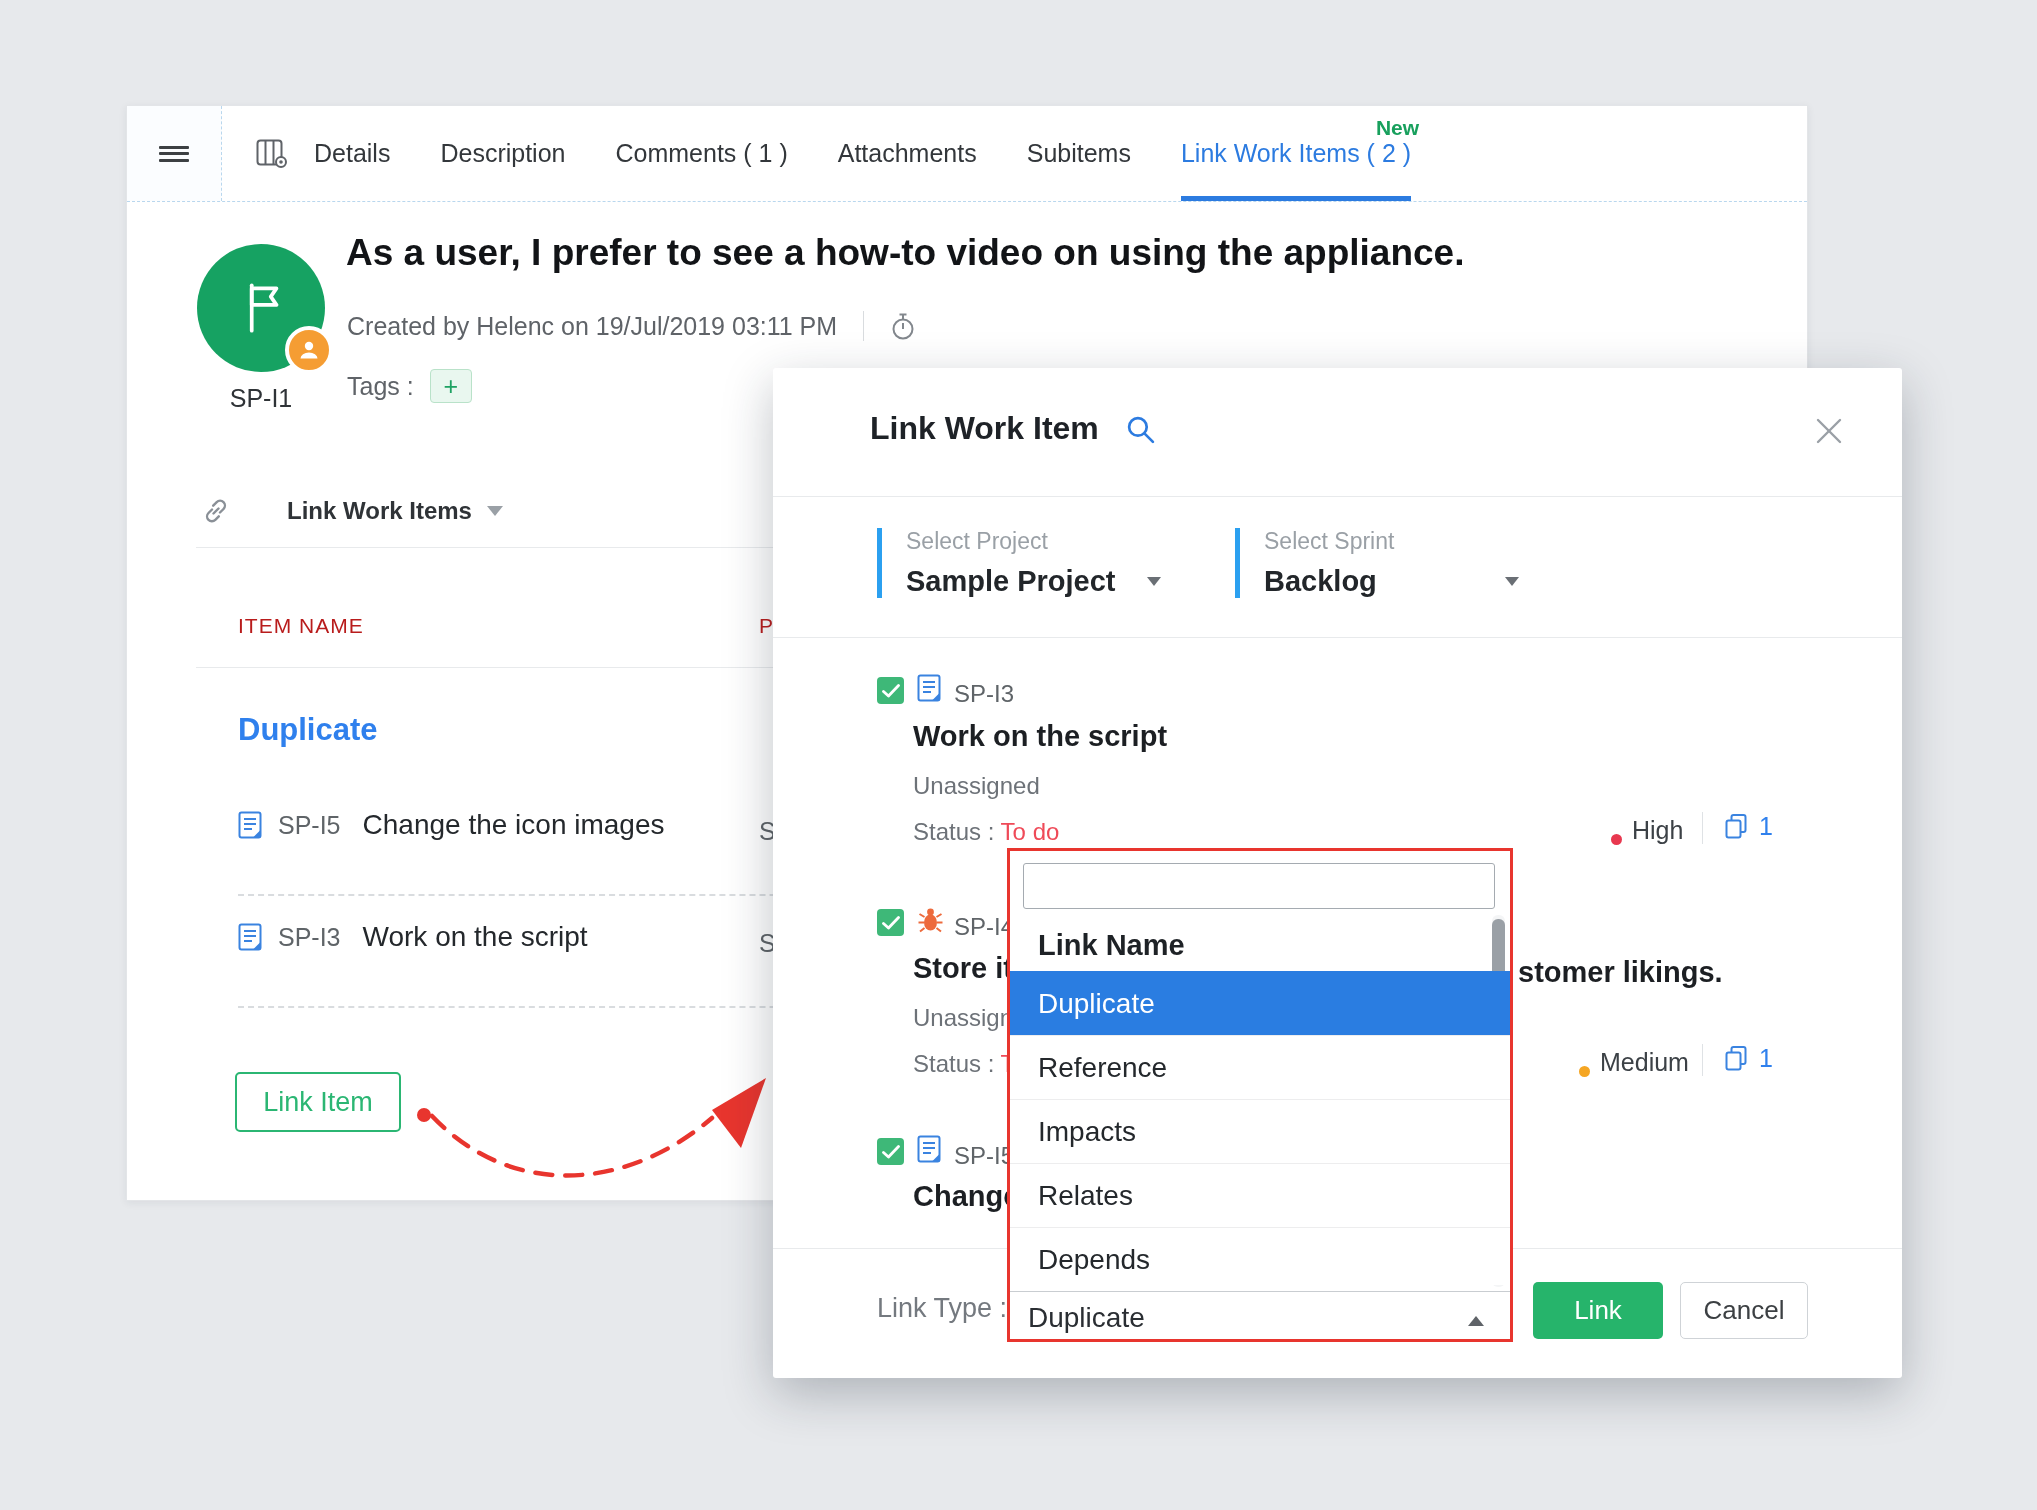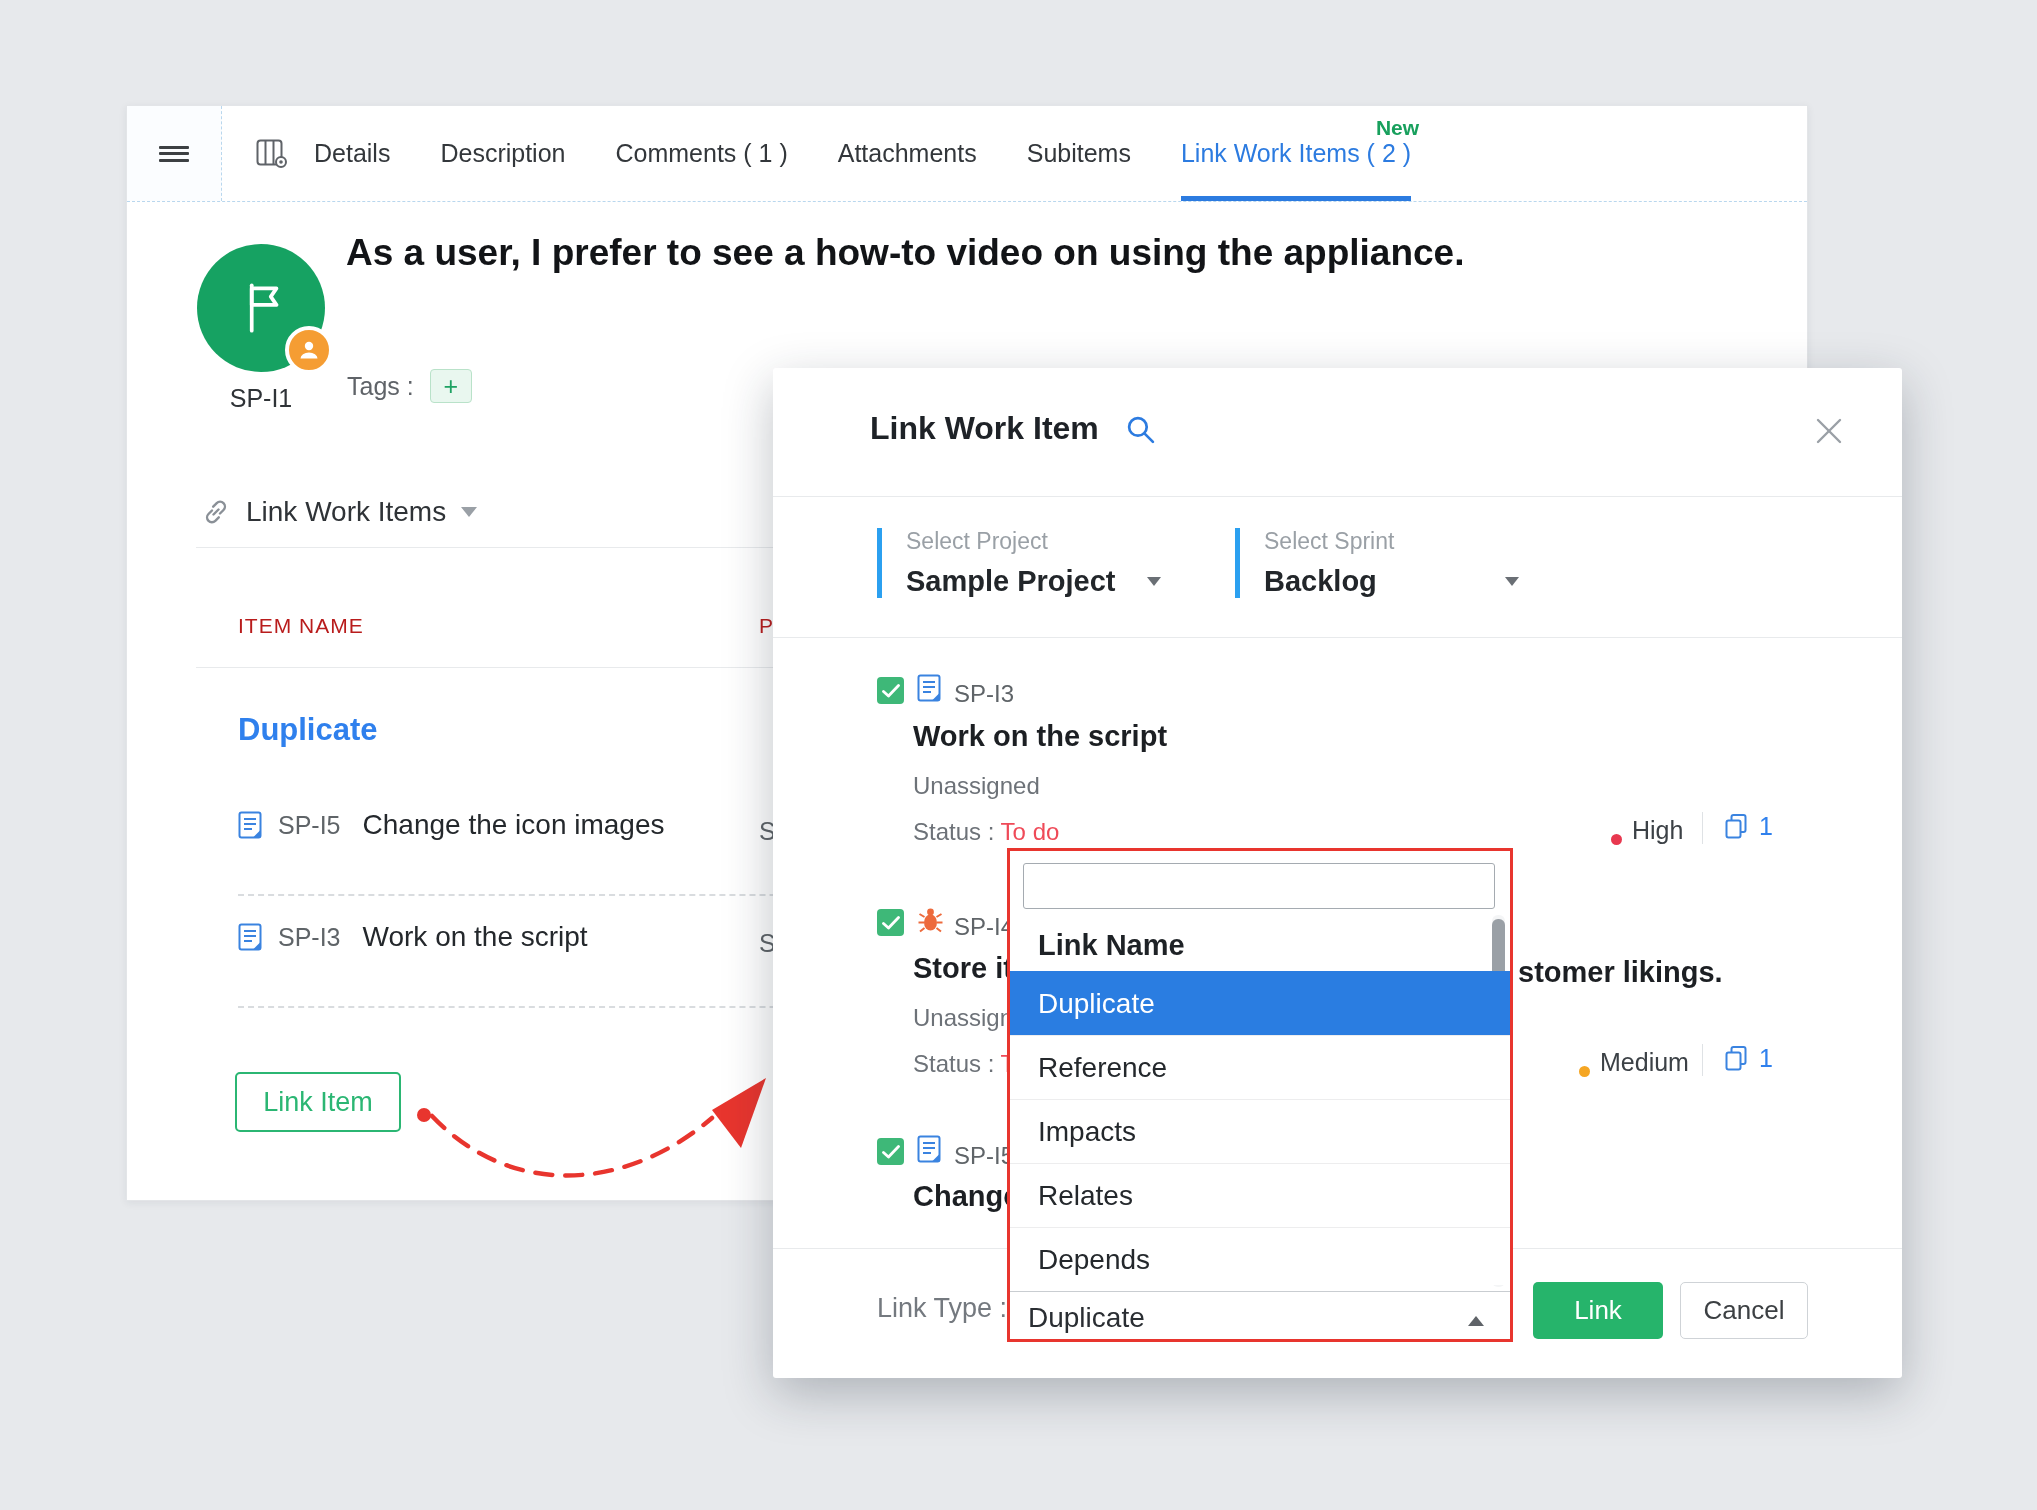--- a/index.html
+++ b/index.html
@@ -56,21 +56,21 @@
   .story-meta{ position:absolute; left:220px; top:205px; display:flex; align-items:center; font-size:25px; color:#5f6368;}
   .vdiv{ width:1px; height:30px; background:#d9dcdf; margin:0 26px;}
   .tags-row{ position:absolute; left:220px; top:263px; display:flex; align-items:center; font-size:25px; color:#5f6368;}
   .tag-add{
     margin-left:16px; width:42px; height:34px; background:#e9f7ef; border:1px solid #b9e2c9; border-radius:4px;
     color:#1fa263; font-size:25px; display:flex; align-items:center; justify-content:center; cursor:pointer;
   }
 
   
   .lw-header{ position:absolute; left:74px; top:390px; display:flex; align-items:center; gap:15px;}
-  .lw-title{ font-size:28px; font-weight:400; color:#2f3337;}
+  .lw-title{ font-size:24px; font-weight:700; color:#2f3337;margin-left:41px;}
   .caret-down{ width:0; height:0; border-left:8px solid transparent; border-right:8px solid transparent; border-top:10px solid #9aa0a6;}
   .hline{ position:absolute; left:69px; width:1540px; height:1px; background:#e8eaec;}
   .col-head{ position:absolute; font-size:21px; letter-spacing:1px; color:#b91c1c;}
   .group-label{ position:absolute; left:111px; top:606px; font-size:31px; font-weight:700; color:#2f80ed;}
   .lrow{ position:absolute; left:111px; display:flex; align-items:center; gap:16px;}
   .lrow .rid{ font-size:25px; color:#5f6468;}
   .lrow .rname{ font-size:28px; color:#24282c; margin-left:6px;}
   .partial{ position:absolute; left:632px; font-size:25px; color:#5f6468;}
   .dsep{ position:absolute; left:111px; width:1380px; border-top:2px dashed #d9dcdf;}
   .link-item-btn{
@@ -201,20 +201,30 @@
       <div class="assignee-badge">
         <svg width="24" height="24" viewBox="0 0 24 24" fill="#fff">
           <circle cx="12" cy="8" r="4.2"></circle>
           <path d="M3.5 20.5 a8.5 6 0 0 1 17 0 Z"></path>
         </svg>
       </div>
     </div>
     <div class="story-id">SP-I1</div>
 
     <div class="story-title">As a user, I prefer to see a how-to video on using the appliance.</div>
+    <div class="story-meta">
+      <span>Created by Helenc on 19/Jul/2019 03:11 PM</span>
+      <span class="vdiv"></span>
+      <svg width="26" height="29" viewBox="0 0 26 29" fill="none" stroke="#82878d" stroke-width="2">
+        <circle cx="13" cy="17" r="9.5"></circle>
+        <line x1="13" y1="17" x2="13" y2="11"></line>
+        <line x1="9.5" y1="2.5" x2="16.5" y2="2.5"></line>
+        <line x1="13" y1="2.5" x2="13" y2="7"></line>
+      </svg>
+    </div>
     <div class="tags-row">
       <span>Tags :</span>
       <span class="tag-add">+</span>
     </div>
 
     <div class="lw-header">
       <svg width="30" height="30" viewBox="0 0 30 30" fill="none" stroke="#8a9097" stroke-width="2.4" stroke-linecap="round">
         <path d="M12.5 17.5 L17.5 12.5"></path>
         <path d="M11 13.5 L7.5 17 a4.8 4.8 0 0 0 6.8 6.8 l3.5-3.5"></path>
         <path d="M19 16.5 L22.5 13 a4.8 4.8 0 0 0 -6.8-6.8 L12.2 9.7"></path>

